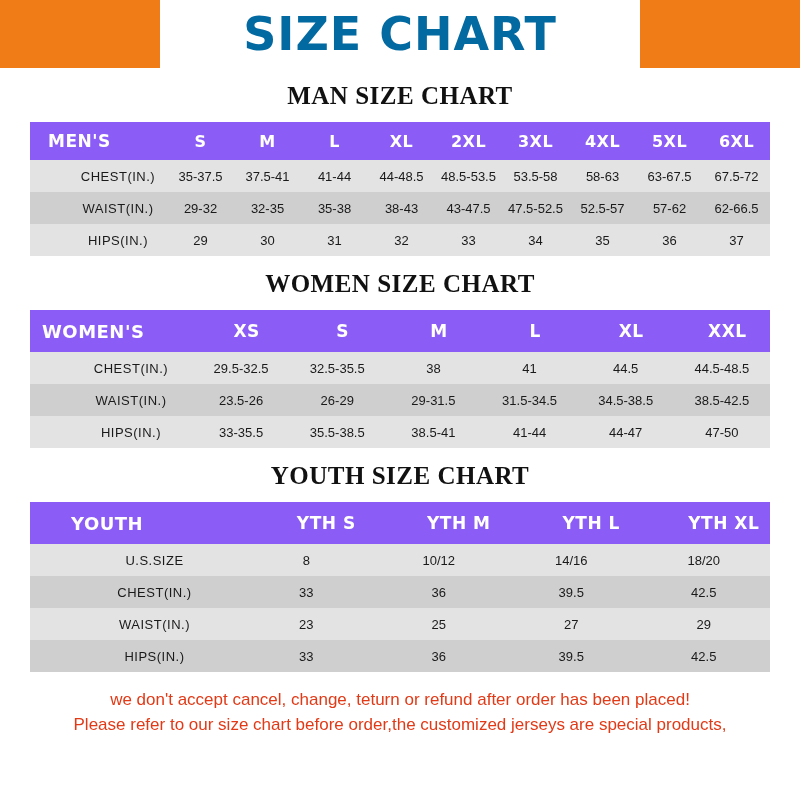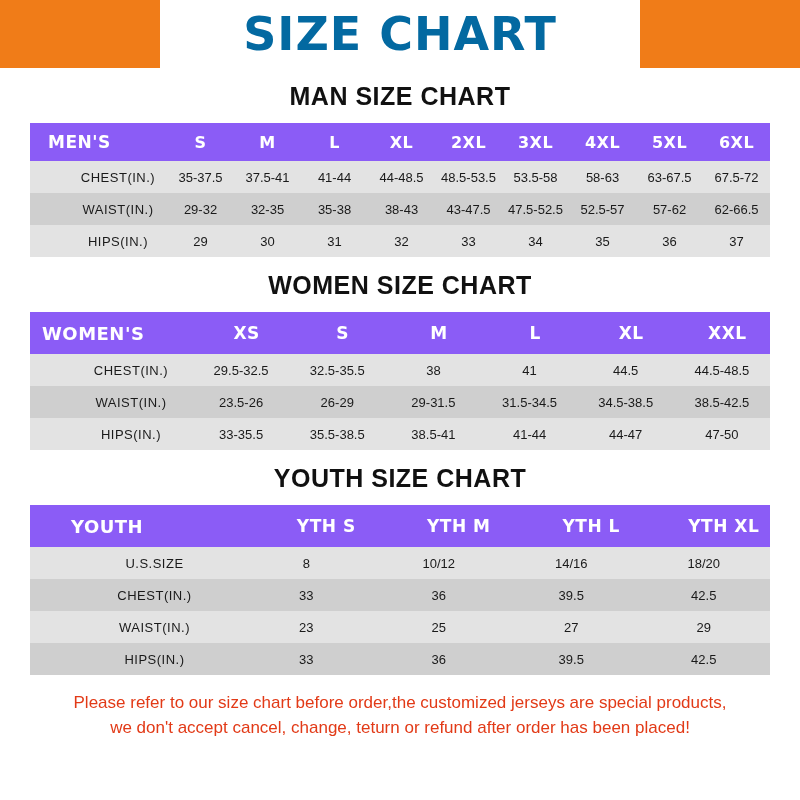--- a/index.html
+++ b/index.html
@@ -53,21 +53,21 @@
     position: absolute;
     top: 68px;
     left: 0;
     width: 800px;
   }
   .section {
     margin-top: 14px;
   }
   .section-title {
     text-align: center;
-    font-family: Liberation Sans, sans-serif;
+    font-family: Liberation Serif, serif;
     font-weight: bold;
     font-size: 25px;
     color: #111111;
     letter-spacing: 0.5px;
     margin-bottom: 12px;
   }
   table.chart {
     border-collapse: collapse;
     width: 740px;
     margin: 0 auto;
@@ -276,18 +276,18 @@
           <td>33</td>
           <td>36</td>
           <td>39.5</td>
           <td>42.5</td>
         </tr>
       </tbody>
         </table>
     </div>
 
     <div class="footer">
+      <div>we don't accept cancel, change, teturn or refund after order has been placed!</div>
       <div>Please refer to our size chart before order,the customized jerseys are special products,</div>
-      <div>we don't accept cancel, change, teturn or refund after order has been placed!</div>
     </div>
 
   </div>
 </div>
 
 </body></html>

